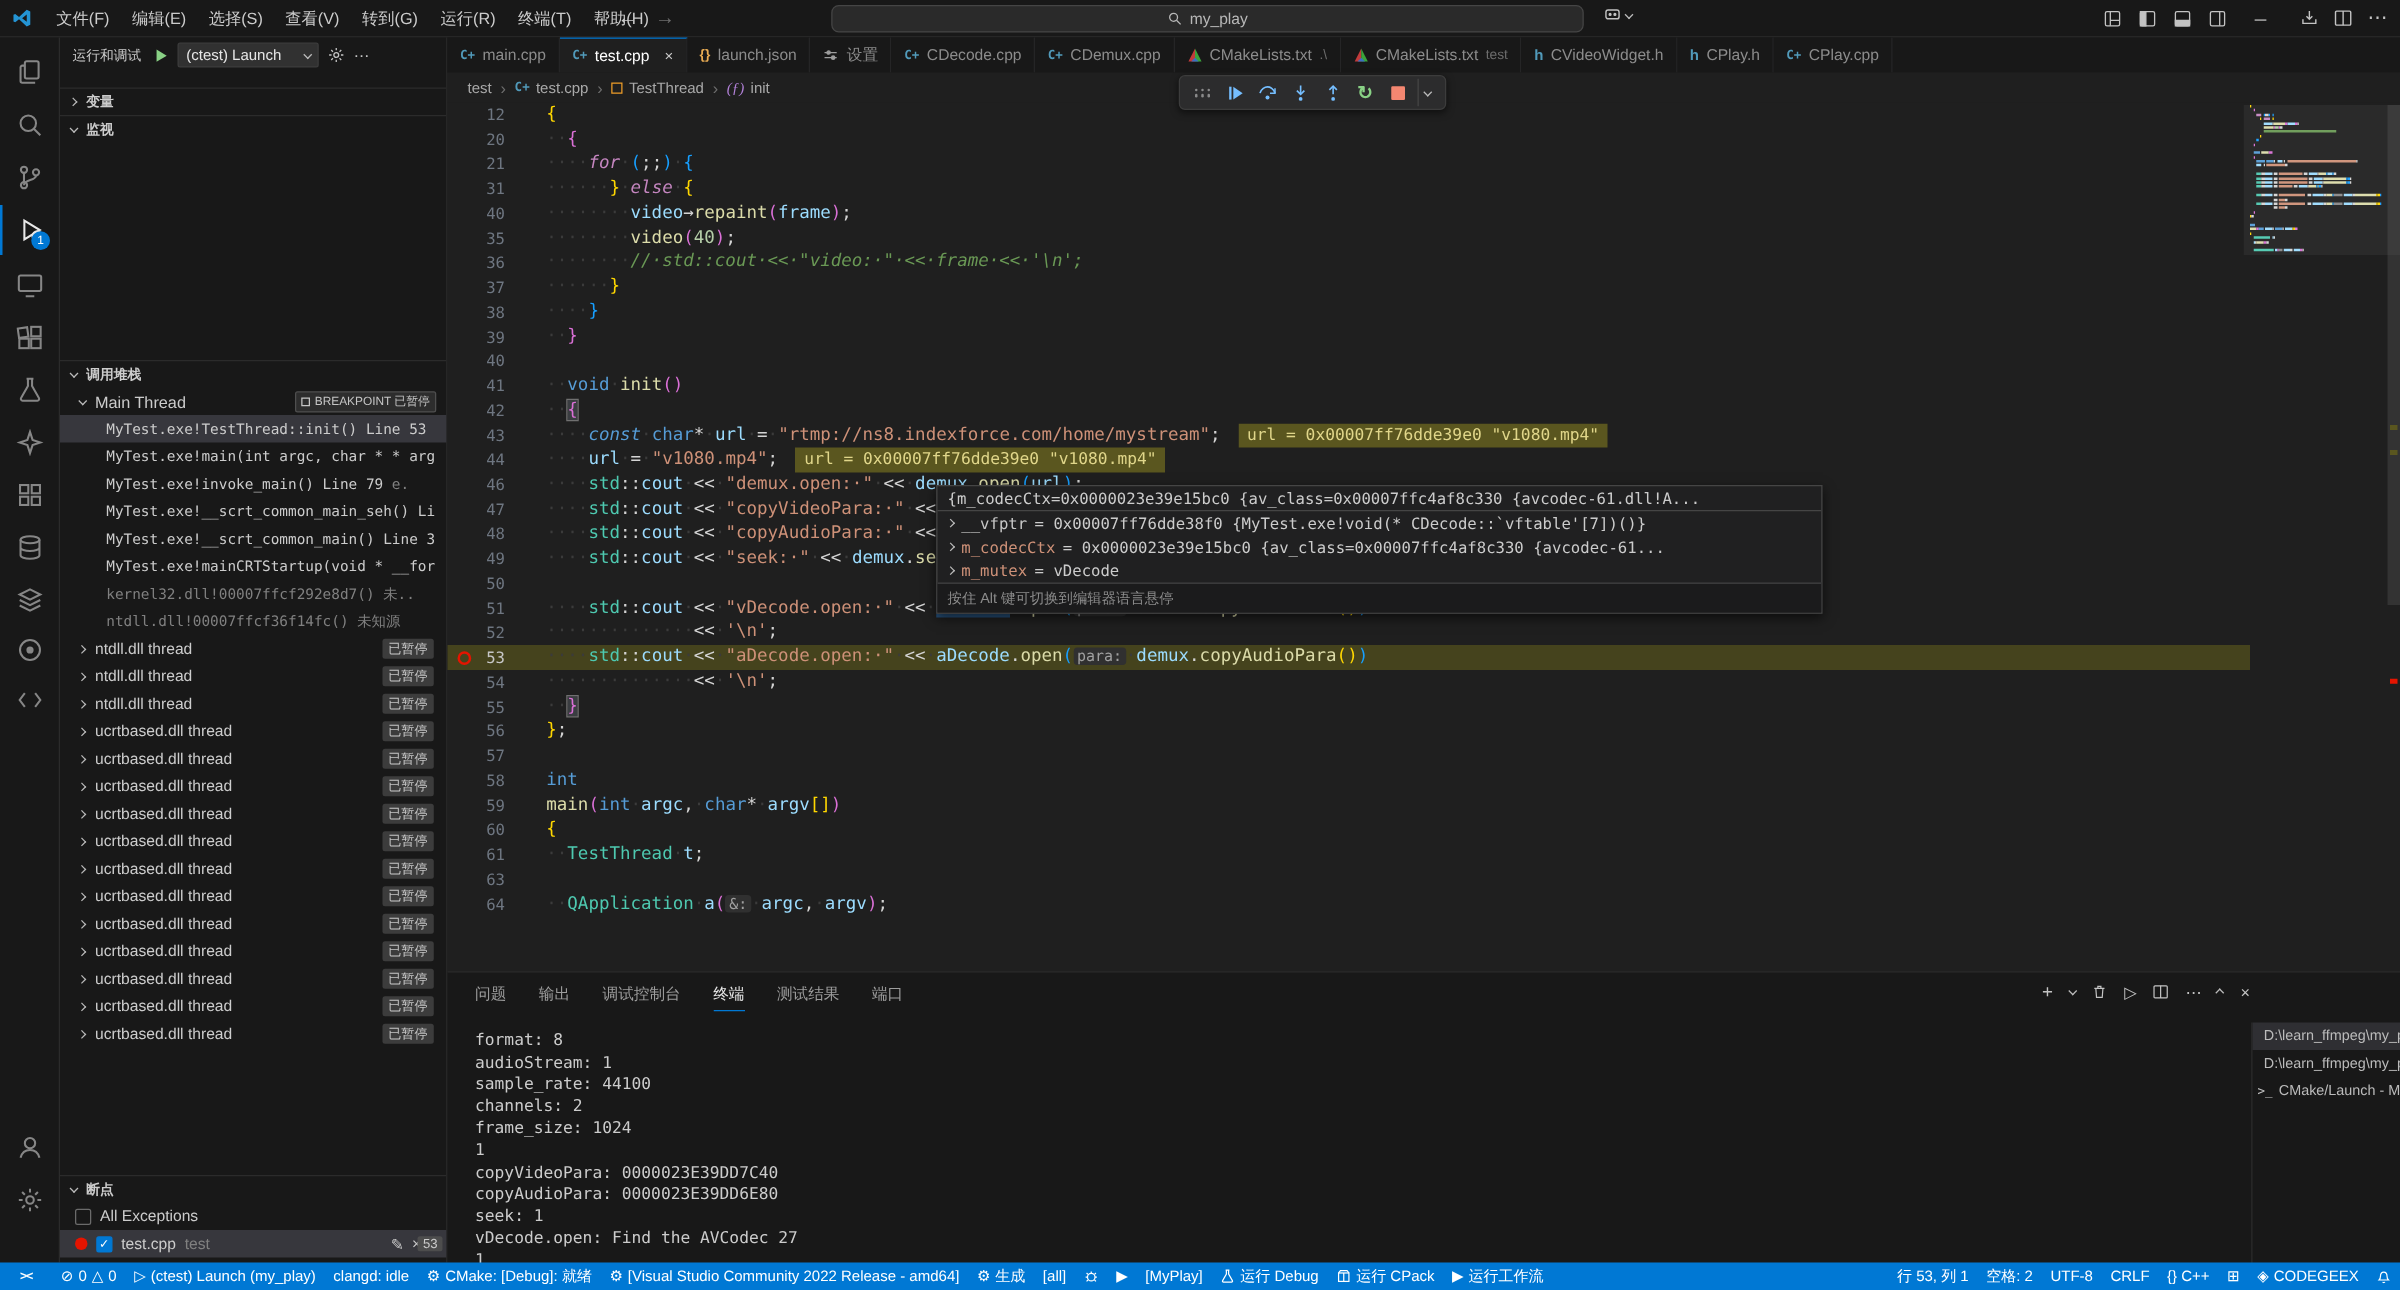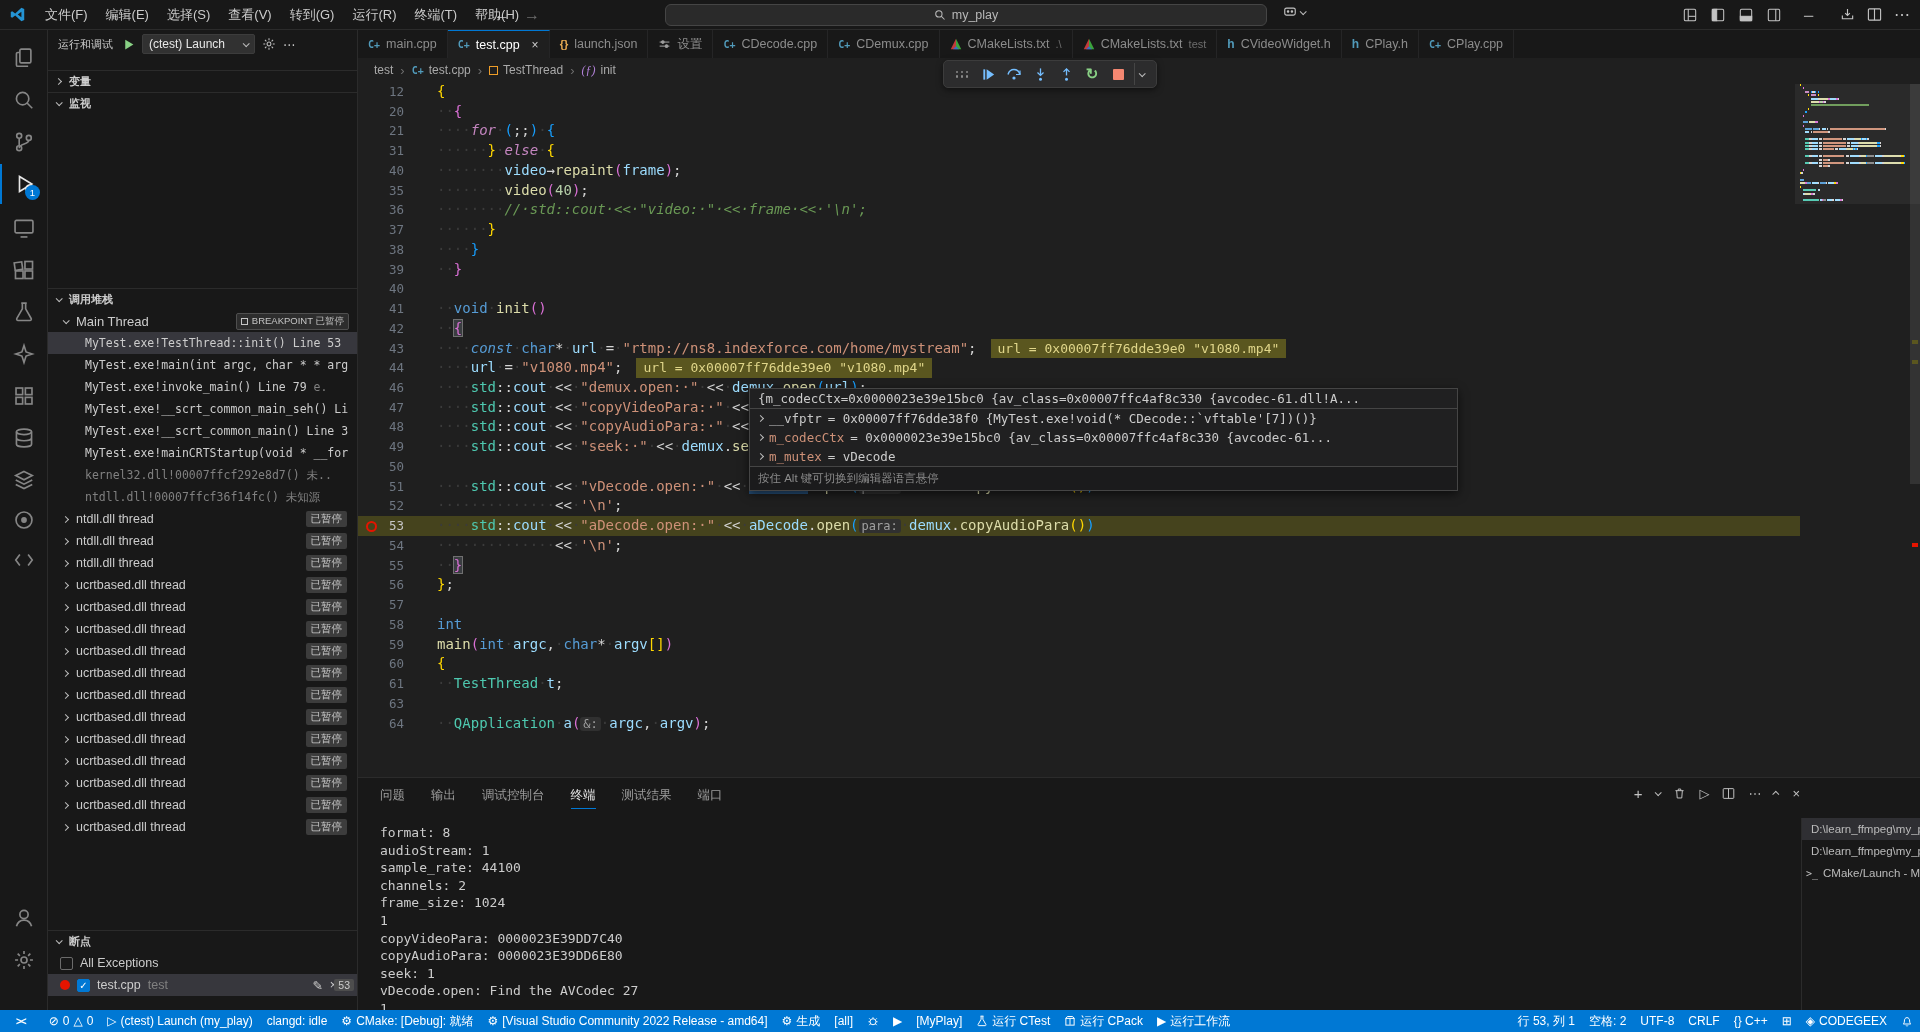--- a/index.html
+++ b/index.html
@@ -433,21 +433,21 @@
         <span class="chev right"></span>
         <span>ucrtbased.dll thread</span>
         <span class="paused-chip">已暂停</span>
       </div>
       <div class="thread-row">
         <span class="chev right"></span>
         <span>ucrtbased.dll thread</span>
         <span class="paused-chip">已暂停</span>
       </div>
     </div>
-  <div style="position:absolute; left:0; bottom:14px; width:100%;">
+  <div style="position:absolute; left:0; bottom:4px; width:100%;">
     <div class="section-header">
       <span class="chev down"></span>
         <span>断点</span>
     </div>
     <div id="breakpoints-body">
       <div class="bp-row">
         <span class="checkbox"></span>
         <span>All Exceptions</span>
       </div>
       <div class="bp-row" id="bp-file-row">
@@ -1042,21 +1042,21 @@
       <span class="sb-item">
         <span class="sb-ico">▶</span>
       </span>
       <span class="sb-item">
         <span>[MyPlay]</span>
       </span>
       <span class="sb-item">
         <svg width="12" height="12" viewBox="0 0 16 16" fill="none" stroke="#fff" stroke-width="1.3">
           <path d="M6 1.5h4M6.8 1.5v4.2l-4 7a1 1 0 0 0 .9 1.5h8.6a1 1 0 0 0 .9-1.5l-4-7V1.5"></path>
         </svg>
-        <span>运行 CTest</span>
+        <span>运行 Debug</span>
       </span>
       <span class="sb-item">
         <svg width="12" height="12" viewBox="0 0 16 16" fill="none" stroke="#fff" stroke-width="1.3">
           <rect x="2.5" y="4.5" width="11" height="9"></rect>
           <path d="M2.5 4.5L4.5 2h7l2 2.5M8 4.5V13"></path>
         </svg>
         <span>运行 CPack</span>
       </span>
       <span class="sb-item">
         <span class="sb-ico">▶</span>

